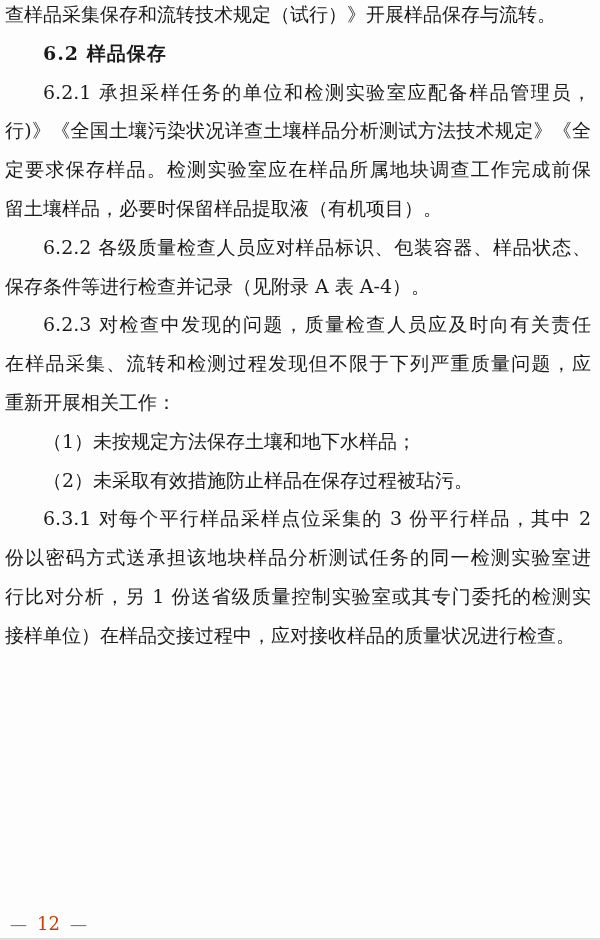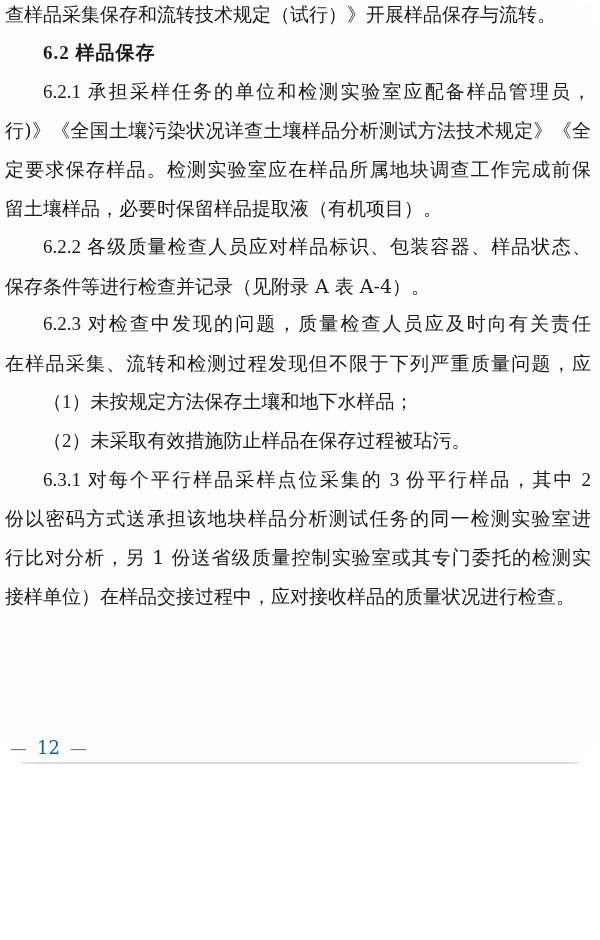--- a/index.html
+++ b/index.html
@@ -1,58 +1,57 @@
 <!DOCTYPE html>
 <html><head>
 <meta charset="utf-8">
 <style>
   html, body { margin: 0; padding: 0; background: #ffffff; }
   .page {
     position: relative;
     width: 600px;
-    height: 764px;
+    height: 940px;
     background: #fdfdfd;
     overflow: hidden;
     font-family: "DejaVu Serif", "Liberation Serif", serif;
     color: #1b1b1b;
-    border-radius: 29px;
   }
   .text-block {
     position: absolute;
     top: 0;
     left: 5px;
     right: 9px;
     margin-top: -5px;
   }
   .line {
     font-size: 19px;
     line-height: 38.8px;
     height: 38.8px;
     overflow: hidden;
     text-align: left;
   }
   .line.justify {
     text-align: justify;
     text-align-last: justify;
     text-justify: inter-character;
   }
-  .line.indent { padding-left: 38px; font-family: Liberation Serif, serif; }
+  .line.indent { padding-left: 38px; }
   .line.bold { font-weight: 700; letter-spacing: 1px; }
   .footer {
     position: absolute;
     left: 10px;
     bottom: 6px;
     display: flex;
     align-items: center;
     gap: 10px;
     font-size: 17px;
     line-height: 20px;
   }
   .footer .dash { color: #787878; }
-  .footer .num { color: #0369a1; font-size: 18px; }
+  .footer .num { color: #c2410c; font-size: 18px; }
   .page-edge {
     position: absolute;
     left: 0; right: 0; bottom: 0;
     height: 2px;
     background: #dcdcdc;
   }
 </style>
 </head>
 <body>
 
@@ -61,20 +60,21 @@
       <div class="line">查样品采集保存和流转技术规定（试行）》开展样品保存与流转。</div>
       <div class="line bold indent">6.2 样品保存</div>
       <div class="line indent justify">6.2.1 承担采样任务的单位和检测实验室应配备样品管理员，</div>
       <div class="line justify">行)》《全国土壤污染状况详查土壤样品分析测试方法技术规定》《全</div>
       <div class="line justify">定要求保存样品。检测实验室应在样品所属地块调查工作完成前保</div>
       <div class="line">留土壤样品，必要时保留样品提取液（有机项目）。</div>
       <div class="line indent justify">6.2.2 各级质量检查人员应对样品标识、包装容器、样品状态、</div>
       <div class="line">保存条件等进行检查并记录（见附录 A 表 A-4）。</div>
       <div class="line indent justify">6.2.3 对检查中发现的问题，质量检查人员应及时向有关责任</div>
       <div class="line justify">在样品采集、流转和检测过程发现但不限于下列严重质量问题，应</div>
+      <div class="line">重新开展相关工作：</div>
       <div class="line indent">（1）未按规定方法保存土壤和地下水样品；</div>
       <div class="line indent">（2）未采取有效措施防止样品在保存过程被玷污。</div>
       <div class="line indent justify">6.3.1 对每个平行样品采样点位采集的 3 份平行样品，其中 2</div>
       <div class="line justify">份以密码方式送承担该地块样品分析测试任务的同一检测实验室进</div>
       <div class="line justify">行比对分析，另 1 份送省级质量控制实验室或其专门委托的检测实</div>
       <div class="line">接样单位）在样品交接过程中，应对接收样品的质量状况进行检查。</div>
     </div>
 
   <div class="footer">
     <span class="dash">—</span>

